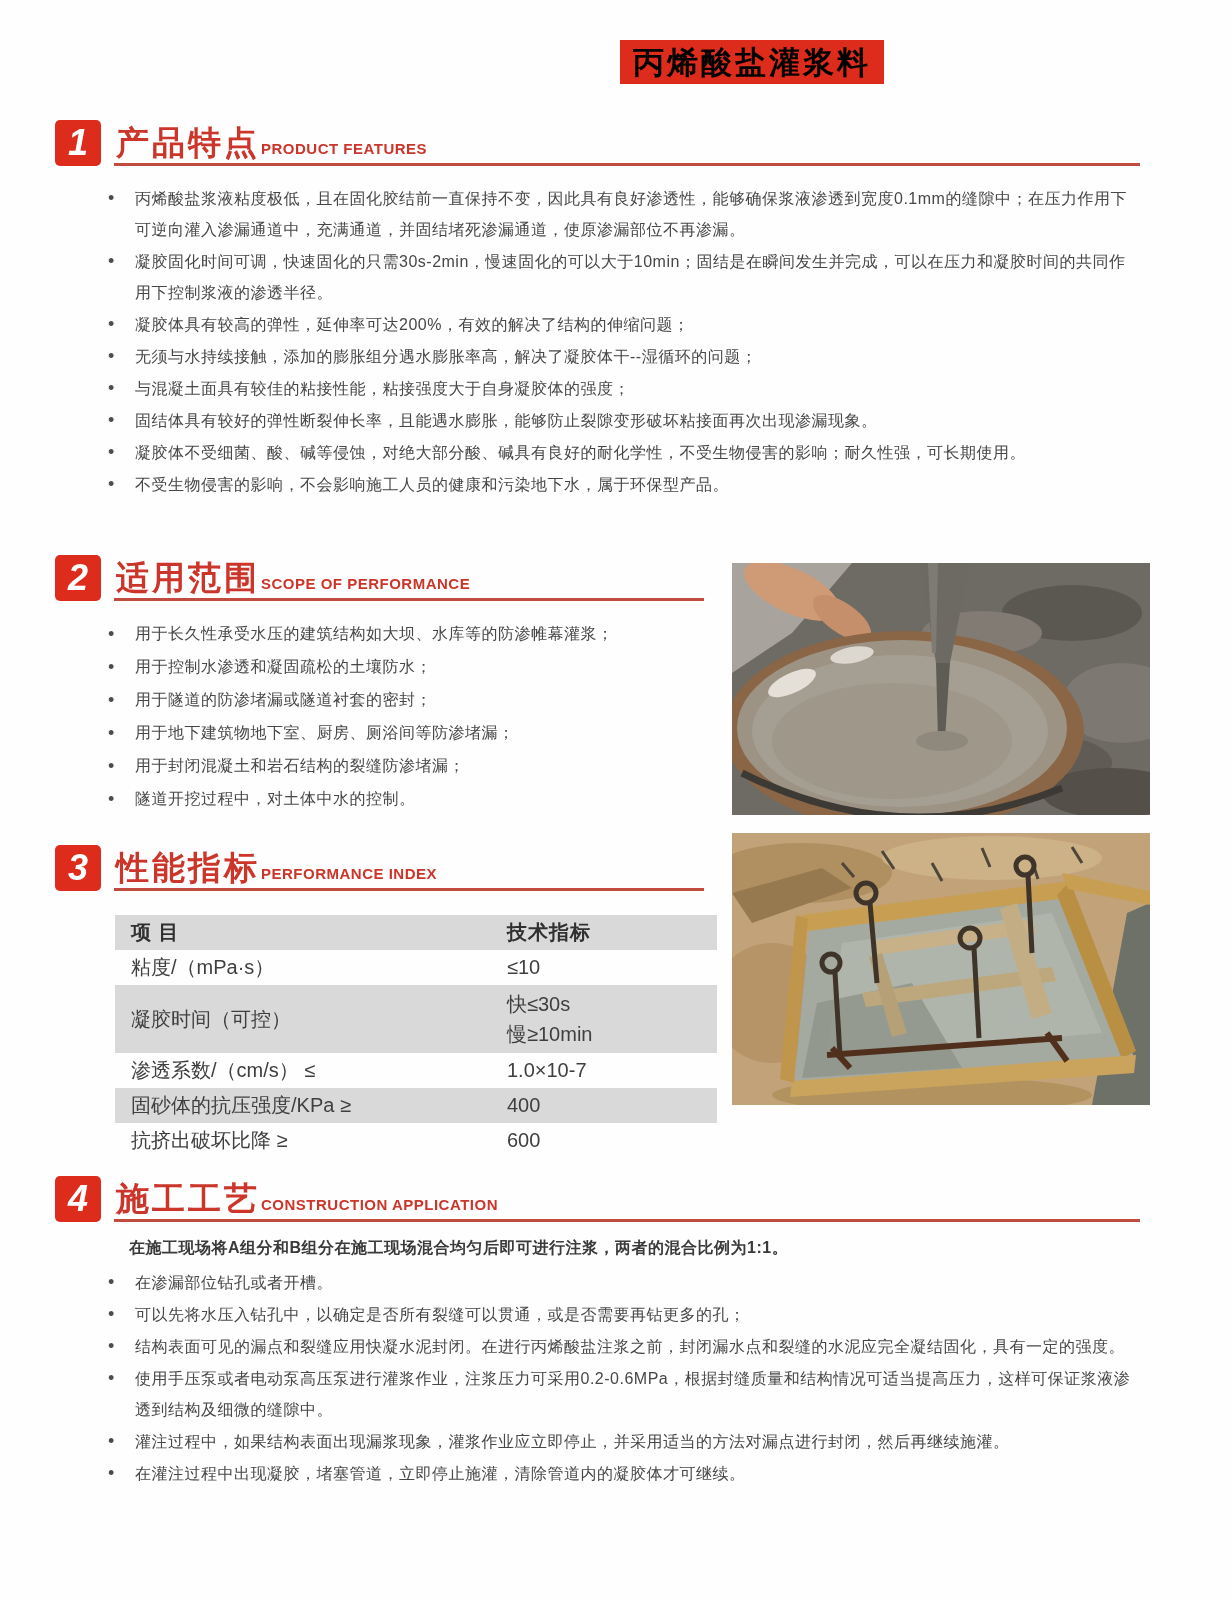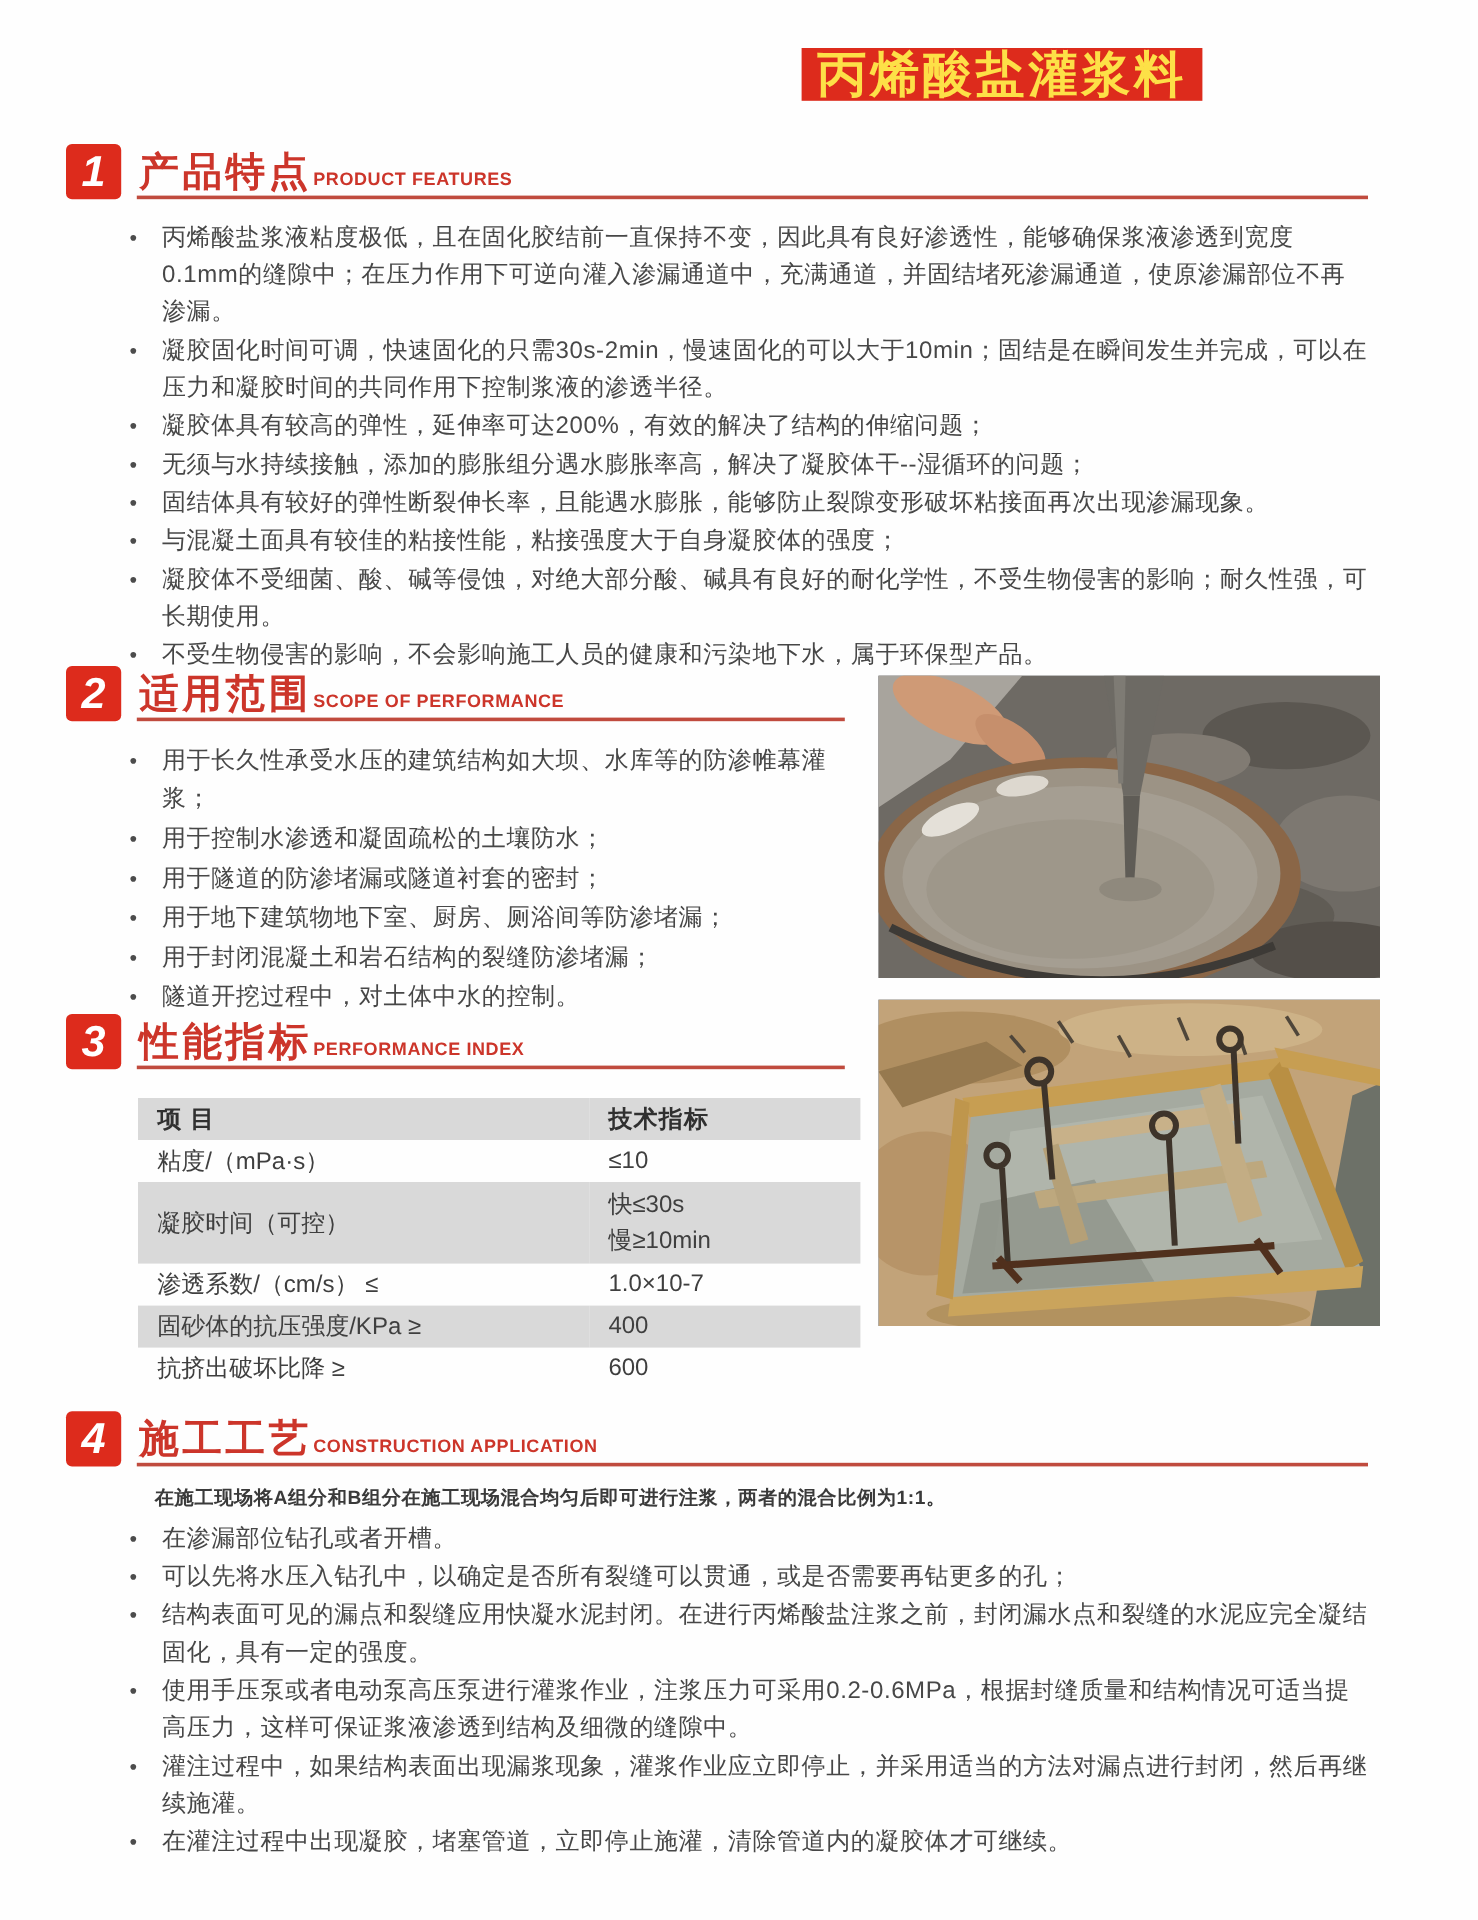--- a/index.html
+++ b/index.html
@@ -4,23 +4,23 @@
 <style>
   html,body{ margin:0; padding:0; background:#ffffff; }
   .page{
     position:relative; width:1232px; height:1600px; margin:0 auto;
     background:#fefefe; overflow:hidden;
     font-family:"Liberation Sans","DejaVu Sans",sans-serif;
   }
 
   
   .banner{
-    position:absolute; left:668px; top:40px; height:44px;
-    background:var(--accent-red,#dd2b1c); color:#fde047;
-    font-size:41px; font-weight:bold; line-height:45px;
+    position:absolute; left:620px; top:40px; height:44px;
+    background:var(--accent-red,#dd2b1c); color:#000000;
+    font-size:31px; font-weight:bold; line-height:45px;
     padding:0 13px; letter-spacing:3px; white-space:nowrap;
   }
 
   
   .section{ position:absolute; left:55px; width:1085px; }
   #sec1{ top:120px; } #sec2{ top:555px; } #sec3{ top:845px; } #sec4{ top:1176px; }
 
   .sec-header{ display:flex; align-items:flex-end; }
   .num-box{
     flex:none; width:46px; height:46px; border-radius:5px;
@@ -34,21 +34,21 @@
     border-bottom:3px solid var(--line-red,#c04b3e);
   }
   .head-line.short{ flex:none; width:588px; }
   .zh{ font-size:33px; font-weight:bold; color:var(--title-red,#cc352a); letter-spacing:3px; line-height:1; white-space:nowrap; }
   .en{ font-size:15px; font-weight:bold; color:var(--title-red,#cc352a); letter-spacing:.5px; white-space:nowrap; }
 
   
   ul.blist{ list-style:none; margin:17px 0 0 0; padding:0; }
   ul.blist li{
     position:relative; padding-left:80px; margin:0 0 1px 0;
-    font-size:20px; line-height:31px; letter-spacing:.5px;
+    font-size:16px; line-height:31px; letter-spacing:.5px;
     color:var(--text-gray,#474747);
   }
   ul.blist li::before{
     content:"•"; position:absolute; left:53px; top:0;
     color:#4c4c4c; font-size:18px;
   }
   #sec2 ul.blist{ width:665px; }
   #sec2 ul.blist li{ line-height:32px; }
 
   
@@ -91,22 +91,22 @@
       <div class="head-line">
         <span class="zh">产品特点</span>
         <span class="en">PRODUCT FEATURES</span>
       </div>
     </div>
     <ul class="blist">
       <li>丙烯酸盐浆液粘度极低，且在固化胶结前一直保持不变，因此具有良好渗透性，能够确保浆液渗透到宽度0.1mm的缝隙中；在压力作用下可逆向灌入渗漏通道中，充满通道，并固结堵死渗漏通道，使原渗漏部位不再渗漏。</li>
       <li>凝胶固化时间可调，快速固化的只需30s-2min，慢速固化的可以大于10min；固结是在瞬间发生并完成，可以在压力和凝胶时间的共同作用下控制浆液的渗透半径。</li>
       <li>凝胶体具有较高的弹性，延伸率可达200%，有效的解决了结构的伸缩问题；</li>
       <li>无须与水持续接触，添加的膨胀组分遇水膨胀率高，解决了凝胶体干--湿循环的问题；</li>
+      <li>与混凝土面具有较佳的粘接性能，粘接强度大于自身凝胶体的强度；</li>
       <li>固结体具有较好的弹性断裂伸长率，且能遇水膨胀，能够防止裂隙变形破坏粘接面再次出现渗漏现象。</li>
-      <li>与混凝土面具有较佳的粘接性能，粘接强度大于自身凝胶体的强度；</li>
       <li>凝胶体不受细菌、酸、碱等侵蚀，对绝大部分酸、碱具有良好的耐化学性，不受生物侵害的影响；耐久性强，可长期使用。</li>
       <li>不受生物侵害的影响，不会影响施工人员的健康和污染地下水，属于环保型产品。</li>
     </ul>
   </section>
 
   <section class="section" id="sec2">
     <div class="sec-header">
       <div class="num-box">2</div>
       <div class="head-line short">
         <span class="zh">适用范围</span>

